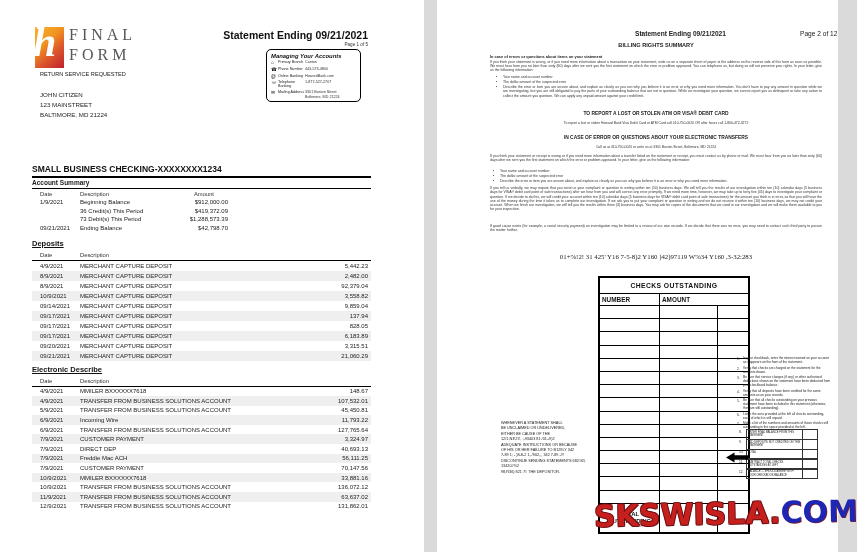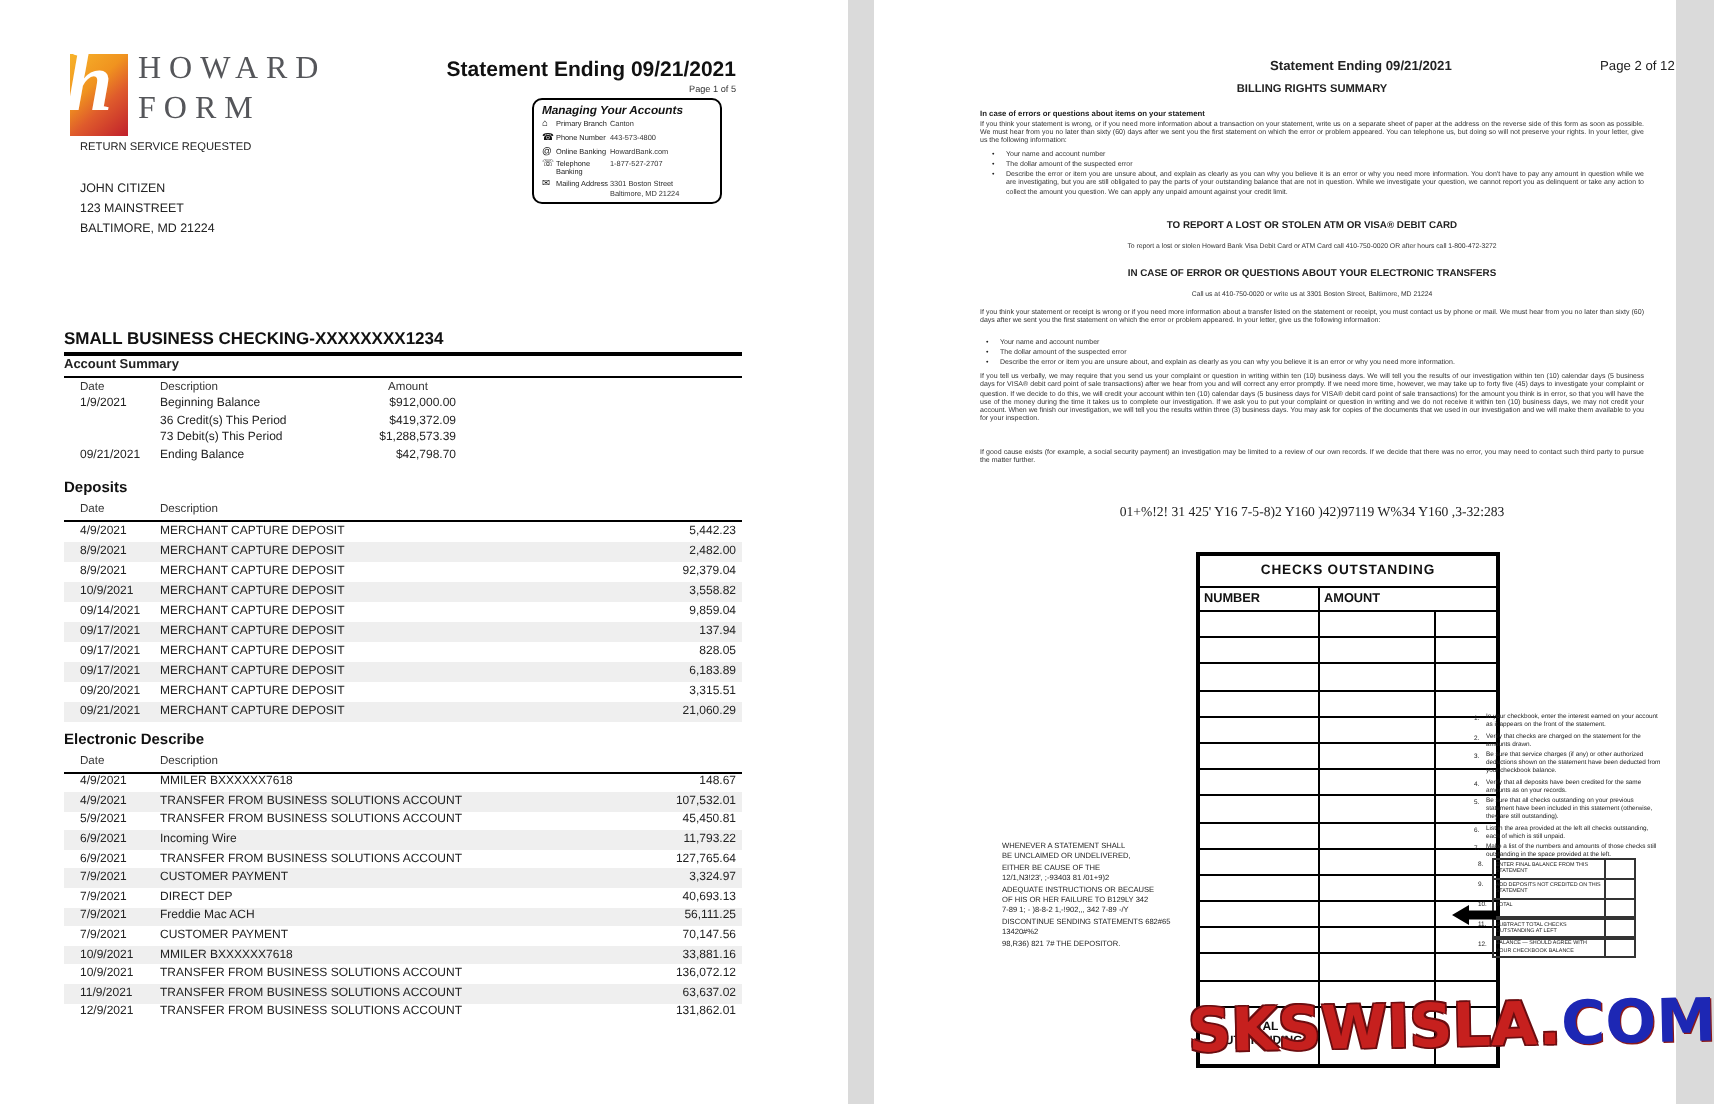--- a/index.html
+++ b/index.html
@@ -49,21 +49,21 @@
   .as-head{display:flex;margin-top:2px;font-size:5.8px;color:#333;}
   .as-row{display:flex;font-size:6px;margin-top:2.6px;color:#222;}
   .as-date{width:48px;padding-left:8px;box-sizing:border-box;}
   .as-desc{width:95px;}
   .as-amt{width:53px;text-align:right;}
   .as-head .as-amt{text-align:left;padding-left:19px;box-sizing:border-box;width:72px;}
 
   .txn{width:339px;}
   #deposits{left:4px;top:239px;}
   #credits{left:4px;top:365px;}
-  .sec-title{font-size:7.5px;font-weight:bold;color:#111;margin-bottom:2.5px;}
+  .sec-title{font-size:7.5px;font-weight:bold;color:#111;margin-bottom:2.5px;text-decoration:underline;}
   .txn-head{display:flex;font-size:5.8px;color:#333;border-bottom:1.8px solid #000;
             padding:1px 0 2px 0;}
   .th-date{width:48px;padding-left:8px;box-sizing:border-box;}
   .th-desc{flex:1;}
   .txn-row{display:flex;align-items:center;height:10.1px;font-size:6px;color:#222;}
   #credits .txn-row{height:9.6px;}
   .txn-rows > .txn-row:nth-child(even){background:#efefef;}
   .td-date{width:48px;padding-left:8px;box-sizing:border-box;}
   .td-desc{flex:1;}
   .td-amt{width:64px;text-align:right;margin-right:3px;}
@@ -128,21 +128,21 @@
 
 <div class="scan-gap" id="gap-mid"></div>
 <div class="scan-gap" id="gap-right"></div>
 
 <div class="page" id="page1">
 
   <div class="abs logo">
     <span class="logo-h">h</span>
   </div>
   <div class="abs brand">
-    <div>HOWARD</div>
+    <div>FINAL</div>
     <div>FORM</div>
   </div>
 
   <div class="abs stmt">
     <div class="stmt-line">Statement Ending 09/21/2021</div>
     <div class="page-label">Page 1 of 5</div>
   </div>
 
   <div class="abs return">RETURN SERVICE REQUESTED</div>
 

